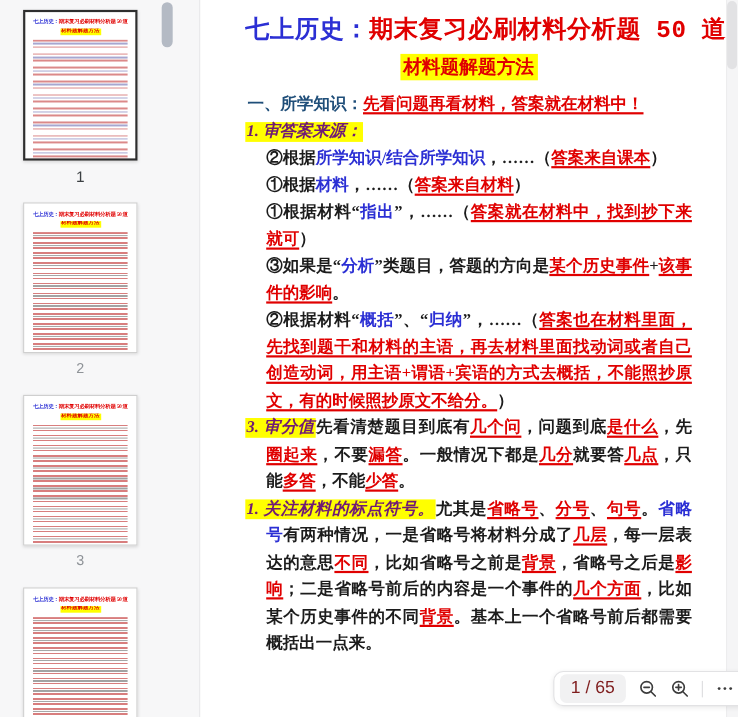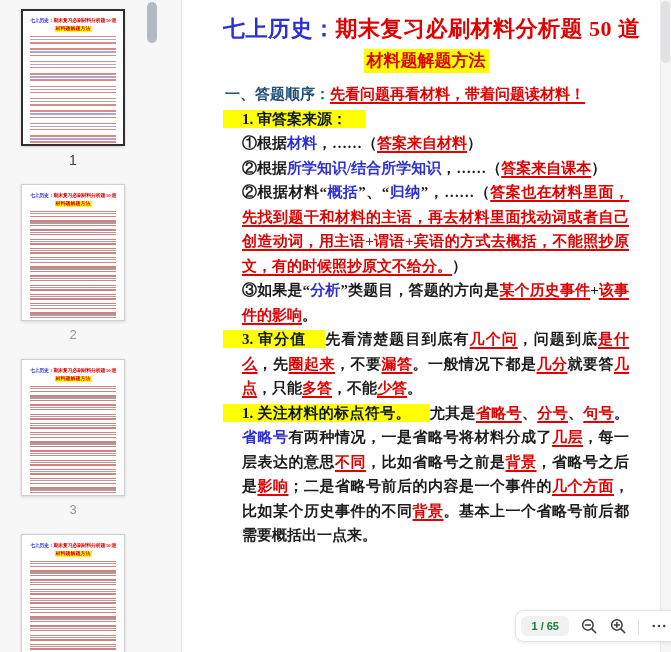--- a/index.html
+++ b/index.html
@@ -67,49 +67,49 @@
   .v-thumb {
     position:absolute; right:1px; top:1px; width:9px; height:62px;
     border-radius:5px; background:#e2e2e4;
   }
   .content {
     padding:14px 42px 0 40px;
     font-family:"Liberation Serif", serif;
   }
   .title {
     text-align:center; font-size:22px; line-height:30px; font-weight:bold;
-    letter-spacing:.5px; white-space:nowrap;
+    letter-spacing:.5px; white-space:nowrap;font-family:Liberation Mono, monospace;
   }
   .t-blue { color:#2b2fd4; }
   .t-red  { color:#e00000; }
   .subtitle-wrap { text-align:center; margin-top:5px; line-height:24px; }
   .subtitle {
     display:inline-block; background:#ffff00; color:#e00000;
     font-size:17px; font-weight:bold; padding:1px 3px; line-height:22px;
   }
   .doc-body { margin-top:9px; font-size:15px; line-height:24.5px; font-weight:bold; color:#1c1c1c; }
   .para { text-align:justify; }
   .p-h   { margin-left:2px; }
   .p-num { padding-left:19px; text-indent:-19px; }
   .p-sub { margin-left:19px; }
   .s-nv { color:#1f4e79; }
-  .s-hl { background:#ffff00; color:#0f172a; padding:1px 19px; }
+  .s-hl { background:#ffff00; color:#701a75; padding:1px 1px;font-style:italic; }
   .s-ru { color:#e00000; text-decoration:underline; text-decoration-color:#e00000; text-underline-offset:3px; text-decoration-thickness:1.5px; }
   .s-bl { color:#2b2fd4; }
   .s-k  { color:#1c1c1c; }
   
   .toolbar {
     position:absolute; right:-14px; bottom:10px; height:32px; z-index:5;
     display:flex; align-items:center; gap:11px;
     background:#fff; border:1px solid #e2e2e4; border-radius:9px;
     box-shadow:0 1px 5px rgba(0,0,0,.08); padding:0 16px 0 5px;
   }
   .page-pill {
     background:#f1f1f2; border-radius:6px; padding:4px 10px;
-    font-size:11px; color:#15803d; cursor:pointer; white-space:nowrap;font-weight:bold;
+    font-size:16px; color:#7f1d1d; cursor:pointer; white-space:nowrap;
   }
   .tb-btn {
     background:none; border:none; cursor:pointer; display:flex; align-items:center;
     padding:0; height:20px;
   }
   .tb-divider { width:1px; height:15px; background:#dcdcde; }
 </style>
 </head>
 <body>
 
@@ -152,26 +152,27 @@
     <div class="sb-thumb"></div>
   </aside>
 
   <main class="main">
     <div class="content">
       <h1 class="title"><span class="t-blue">七上历史：</span><span class="t-red">期末复习必刷材料分析题 50 道</span></h1>
       <div class="subtitle-wrap">
         <span class="subtitle">材料题解题方法</span>
       </div>
       <div class="doc-body" id="doc-body">
-          <div class="para p-h"><span class="s-nv">一、答题顺序：</span><span class="s-ru">先看问题再看材料，带着问题读材料！</span></div>
+          <div class="para p-h"><span class="s-nv">一、所学知识：</span><span class="s-ru">先看问题再看材料，答案就在材料中！</span></div>
           <div class="para p-num"><span class="s-hl">1. 审答案来源：</span></div>
+          <div class="para p-sub"><span class="s-k">②根据</span><span class="s-bl">所学知识/结合所学知识</span><span class="s-k">，……（</span><span class="s-ru">答案来自课本</span><span class="s-k">）</span></div>
           <div class="para p-sub"><span class="s-k">①根据</span><span class="s-bl">材料</span><span class="s-k">，……（</span><span class="s-ru">答案来自材料</span><span class="s-k">）</span></div>
-          <div class="para p-sub"><span class="s-k">②根据</span><span class="s-bl">所学知识/结合所学知识</span><span class="s-k">，……（</span><span class="s-ru">答案来自课本</span><span class="s-k">）</span></div>
+          <div class="para p-sub"><span class="s-k">①根据材料“</span><span class="s-bl">指出</span><span class="s-k">”，……（</span><span class="s-ru">答案就在材料中，找到抄下来就可</span><span class="s-k">）</span></div>
+          <div class="para p-sub"><span class="s-k">③如果是“</span><span class="s-bl">分析</span><span class="s-k">”类题目，答题的方向是</span><span class="s-ru">某个历史事件</span><span class="s-k">+</span><span class="s-ru">该事件的影响</span><span class="s-k">。</span></div>
           <div class="para p-sub"><span class="s-k">②根据材料“</span><span class="s-bl">概括</span><span class="s-k">”、“</span><span class="s-bl">归纳</span><span class="s-k">”，……（</span><span class="s-ru">答案也在材料里面，先找到题干和材料的主语，再去材料里面找动词或者自己创造动词，用主语+谓语+宾语的方式去概括，不能照抄原文，有的时候照抄原文不给分。</span><span class="s-k">）</span></div>
-          <div class="para p-sub"><span class="s-k">③如果是“</span><span class="s-bl">分析</span><span class="s-k">”类题目，答题的方向是</span><span class="s-ru">某个历史事件</span><span class="s-k">+</span><span class="s-ru">该事件的影响</span><span class="s-k">。</span></div>
           <div class="para p-num"><span class="s-hl">3. 审分值</span><span class="s-k">先看清楚题目到底有</span><span class="s-ru">几个问</span><span class="s-k">，问题到底</span><span class="s-ru">是什么</span><span class="s-k">，先</span><span class="s-ru">圈起来</span><span class="s-k">，不要</span><span class="s-ru">漏答</span><span class="s-k">。一般情况下都是</span><span class="s-ru">几分</span><span class="s-k">就要答</span><span class="s-ru">几点</span><span class="s-k">，只能</span><span class="s-ru">多答</span><span class="s-k">，不能</span><span class="s-ru">少答</span><span class="s-k">。</span></div>
           <div class="para p-num"><span class="s-hl">1. 关注材料的标点符号。</span><span class="s-k">尤其是</span><span class="s-ru">省略号</span><span class="s-k">、</span><span class="s-ru">分号</span><span class="s-k">、</span><span class="s-ru">句号</span><span class="s-k">。</span><span class="s-bl">省略号</span><span class="s-k">有两种情况，一是省略号将材料分成了</span><span class="s-ru">几层</span><span class="s-k">，每一层表达的意思</span><span class="s-ru">不同</span><span class="s-k">，比如省略号之前是</span><span class="s-ru">背景</span><span class="s-k">，省略号之后是</span><span class="s-ru">影响</span><span class="s-k">；二是省略号前后的内容是一个事件的</span><span class="s-ru">几个方面</span><span class="s-k">，比如某个历史事件的不同</span><span class="s-ru">背景</span><span class="s-k">。基本上一个省略号前后都需要概括出一点来。</span></div>
         </div>
     </div>
 
     <div class="v-scrollbar">
       <div class="v-thumb"></div>
     </div>
 
     <div class="toolbar">

